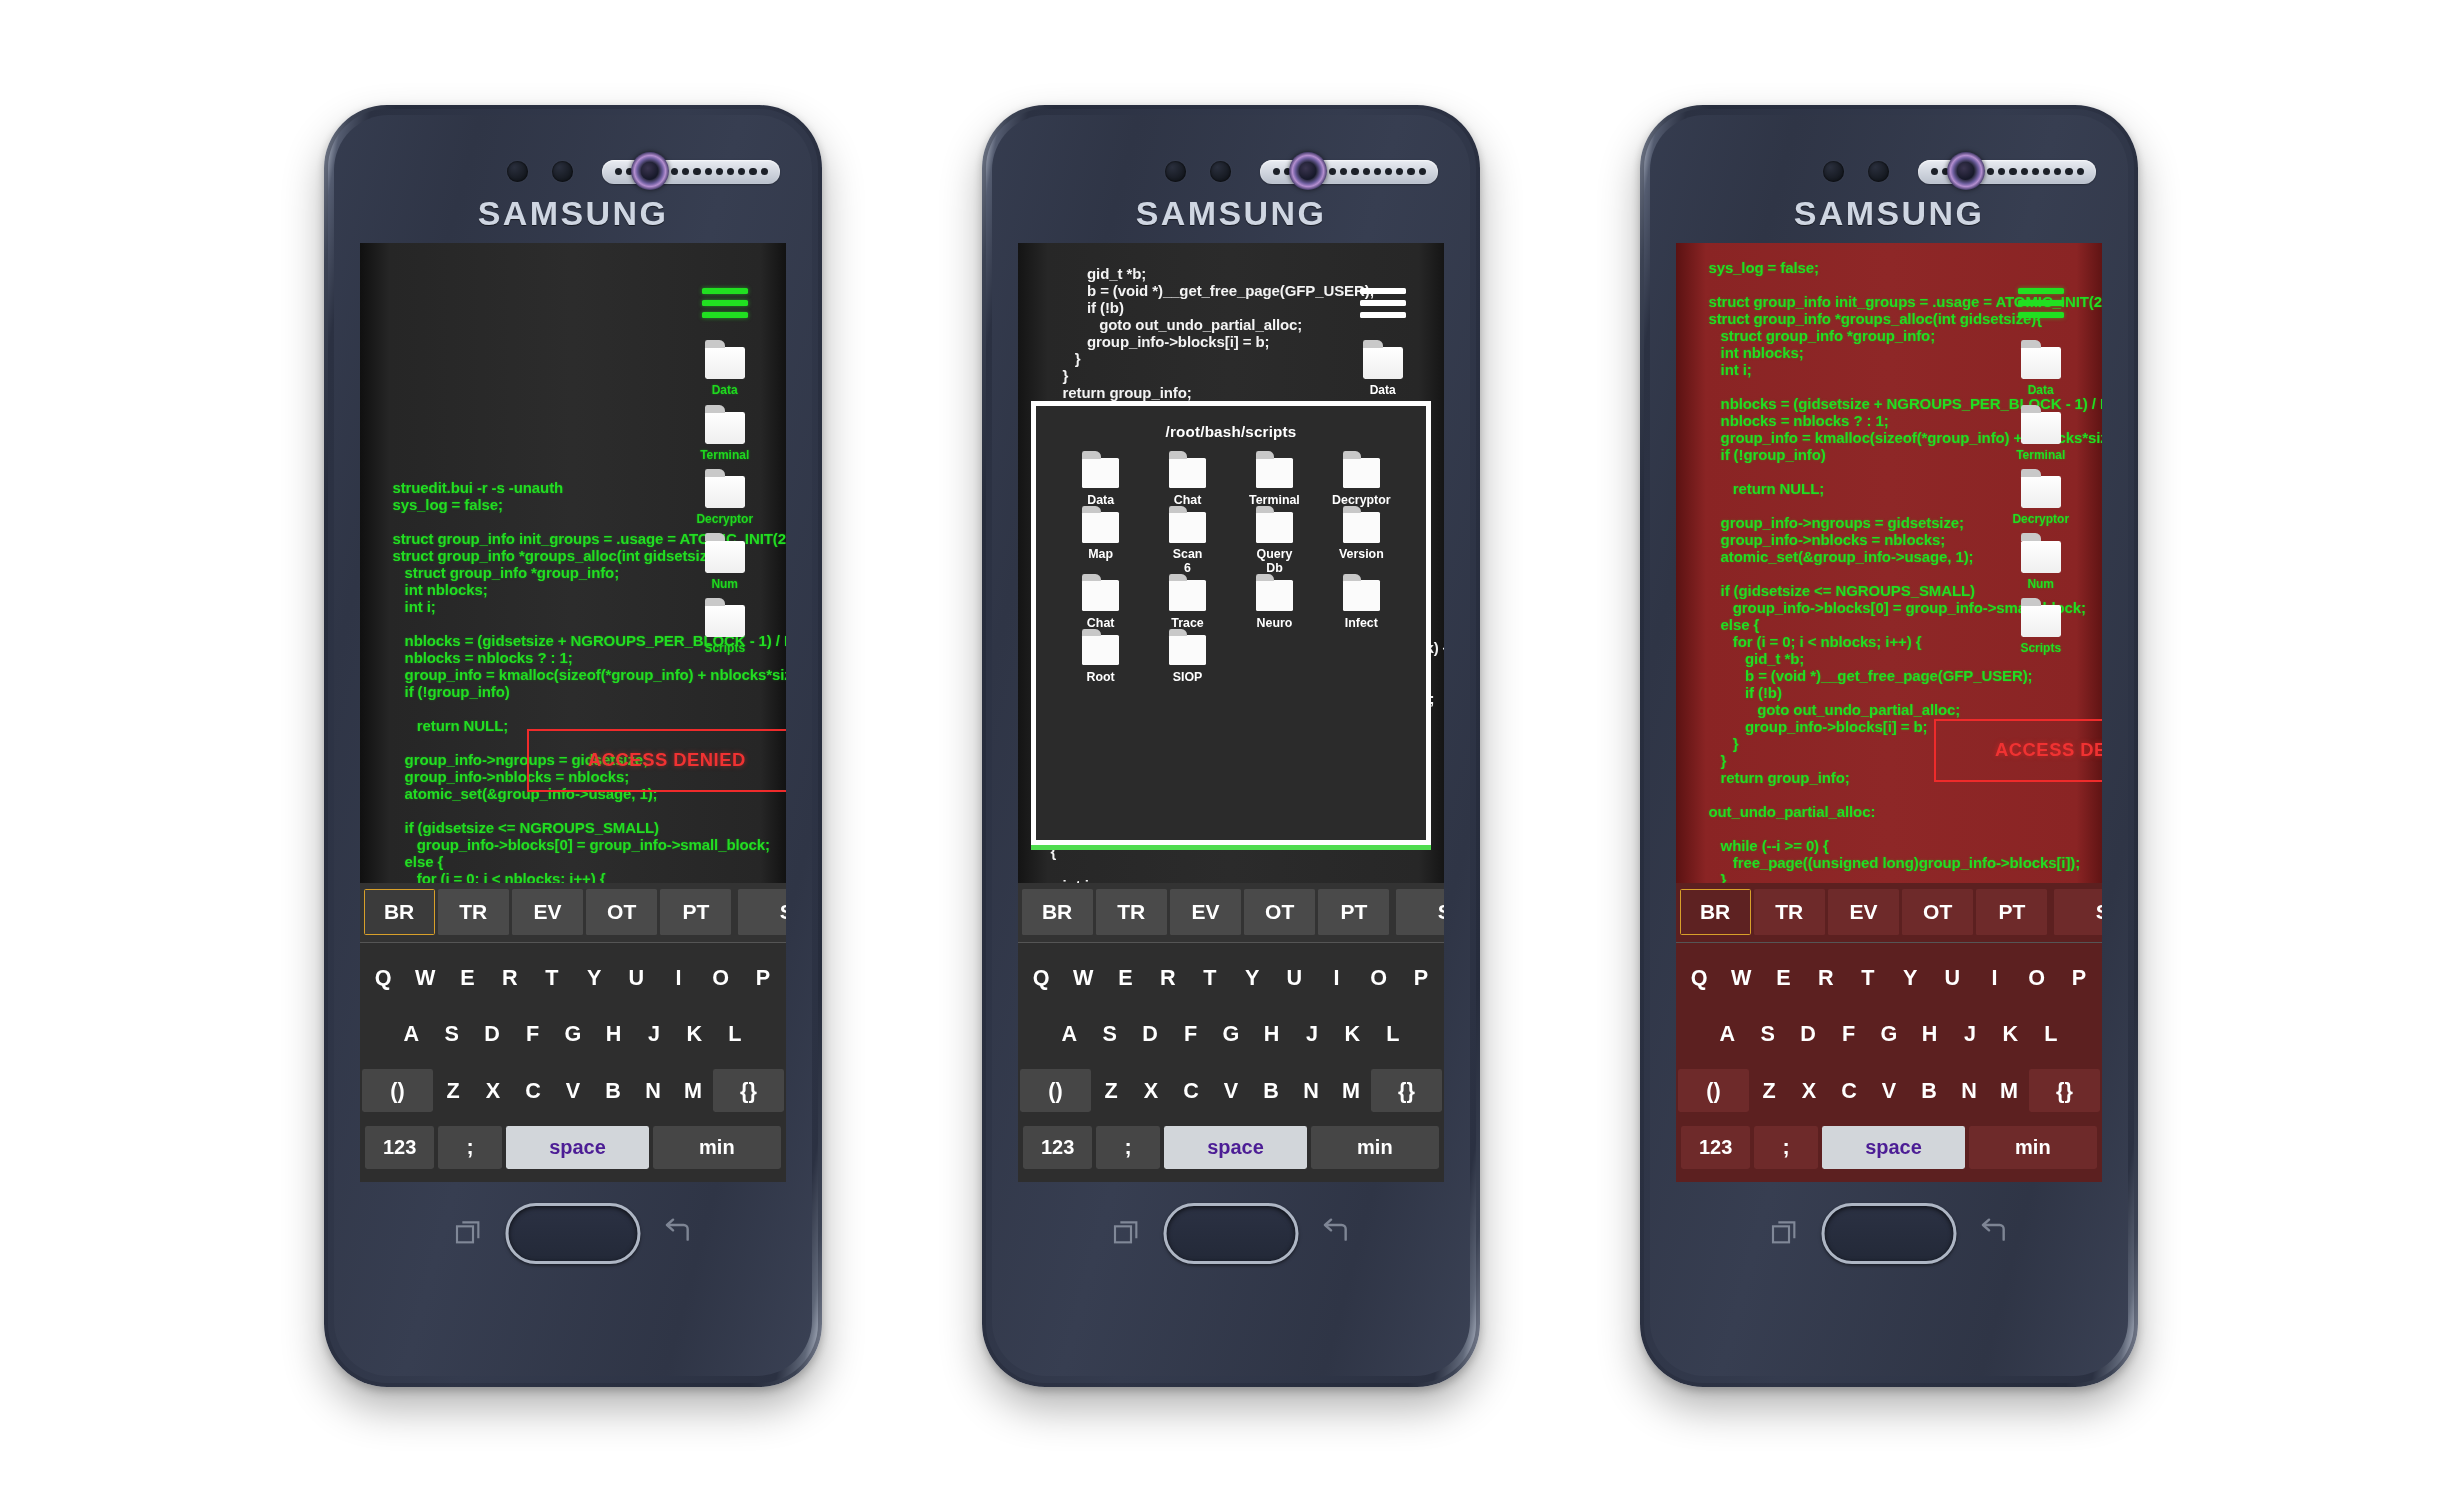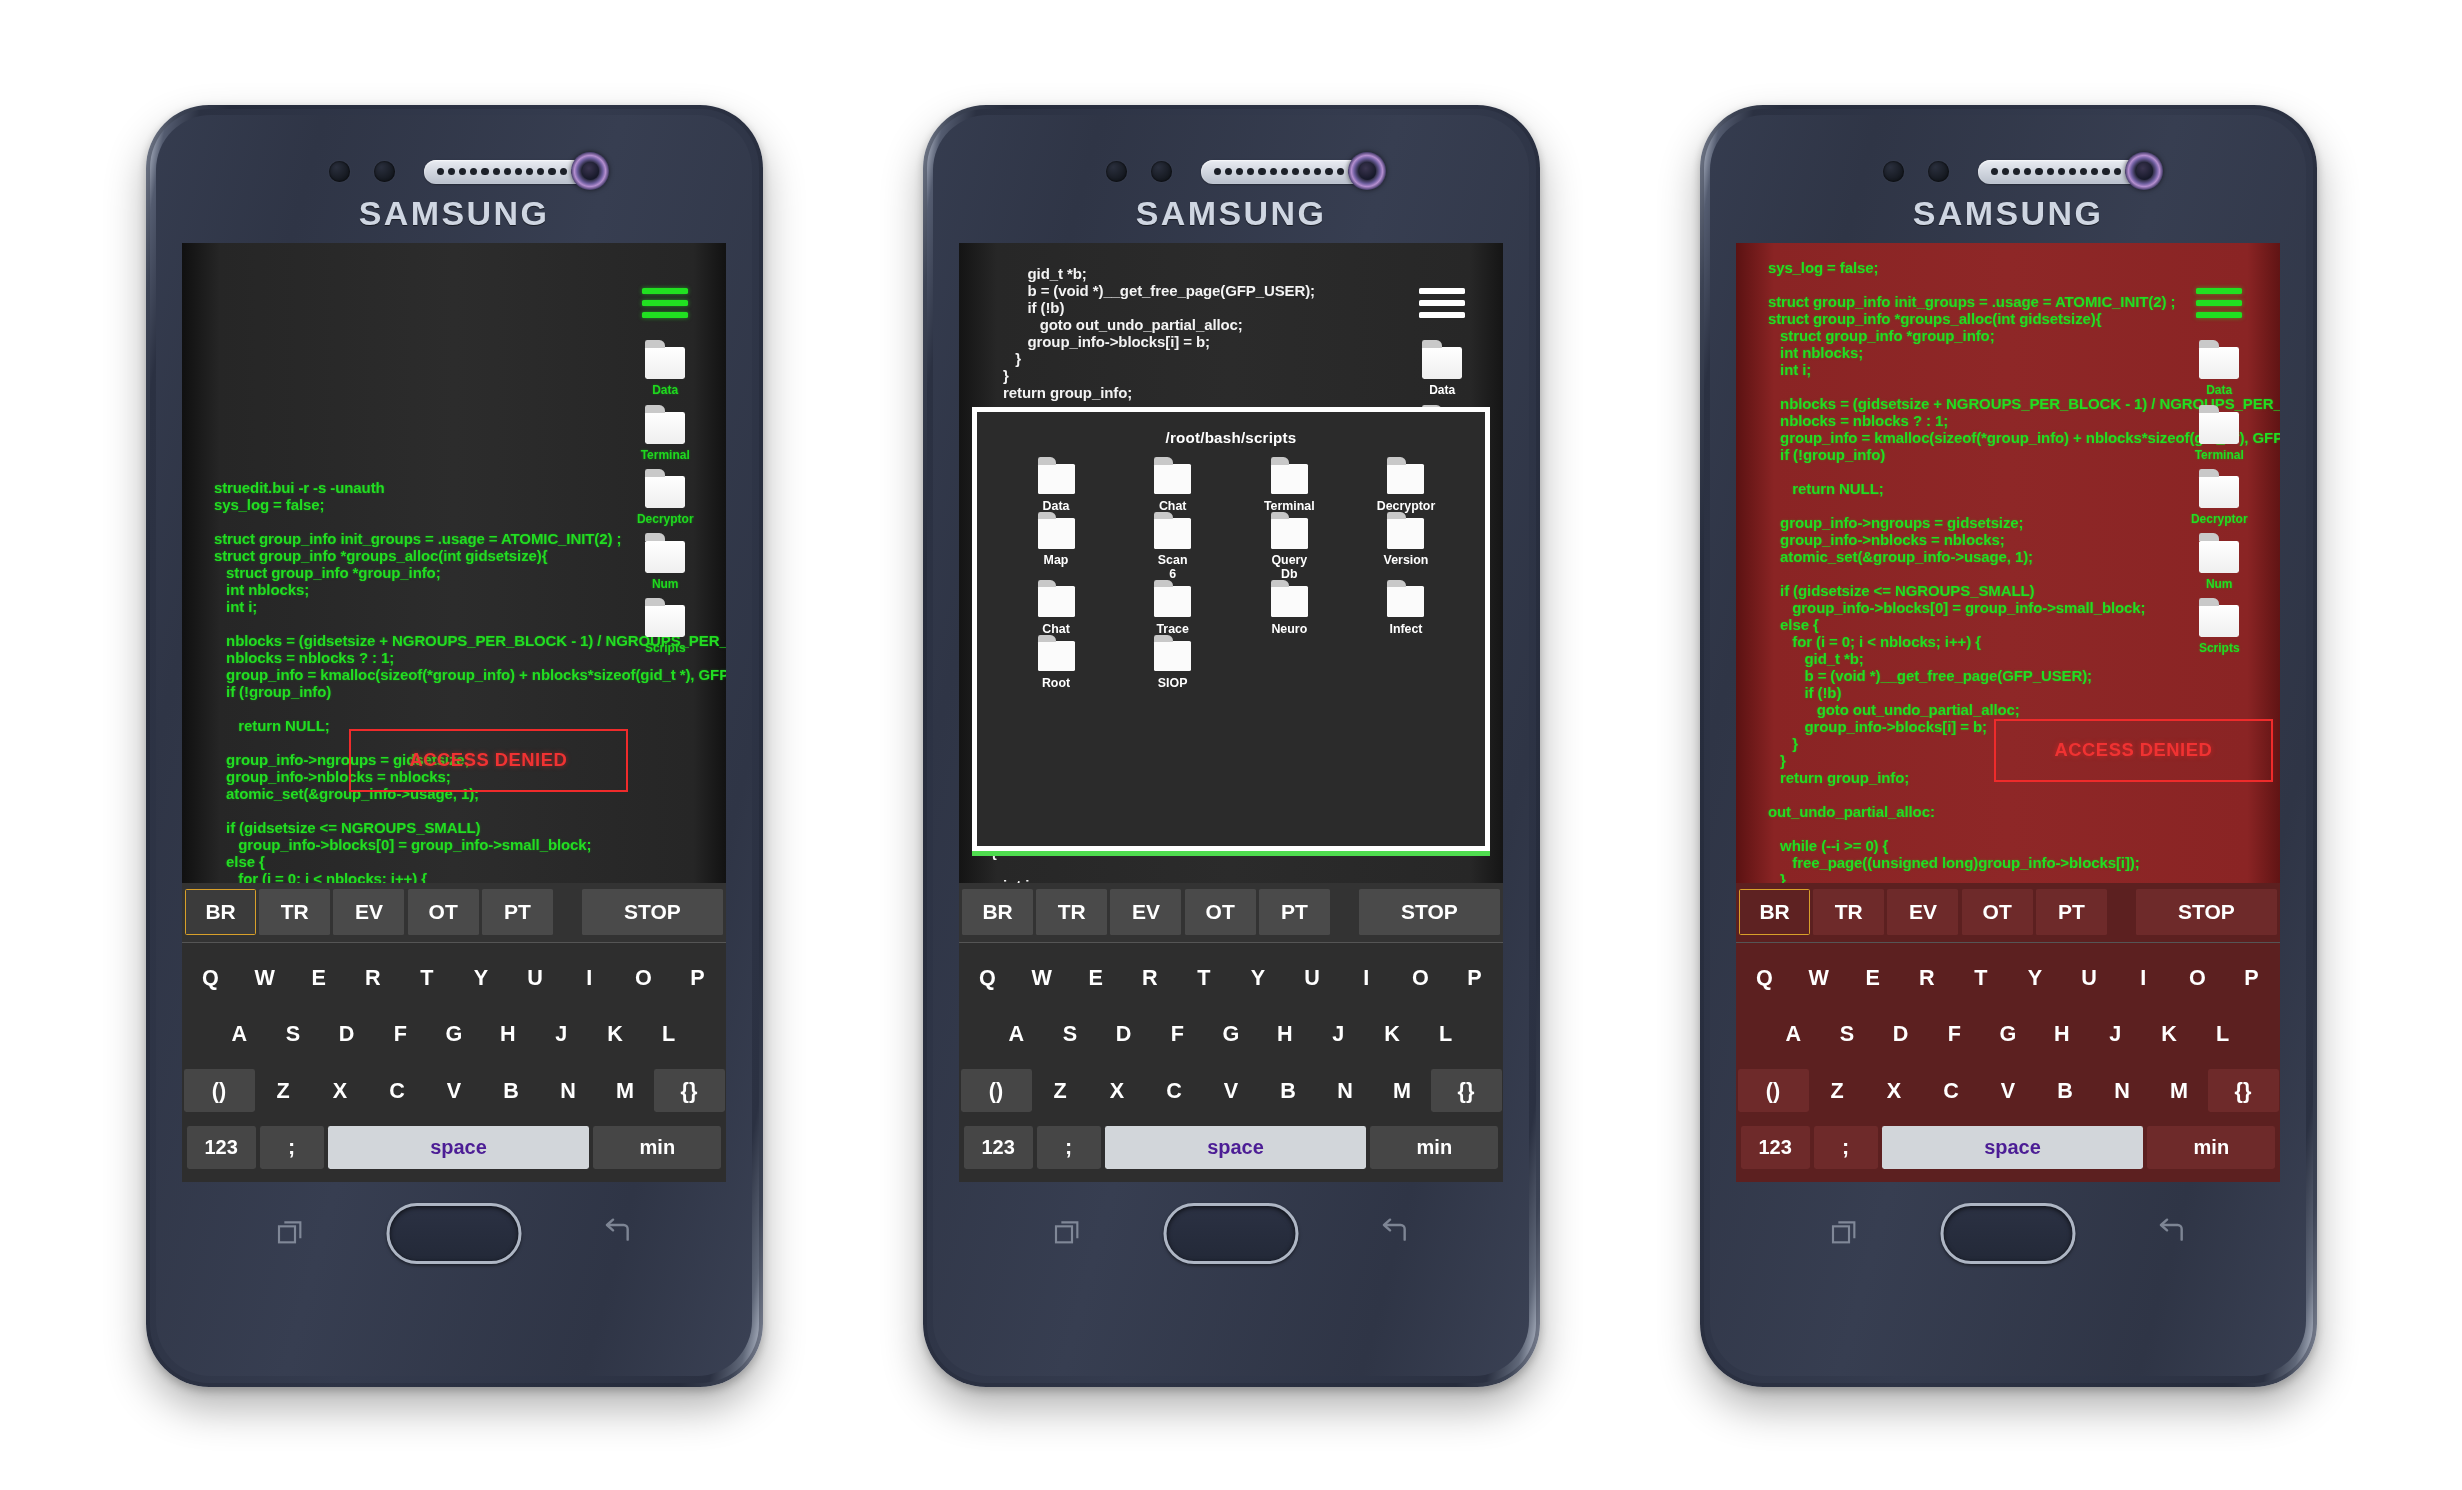--- a/index.html
+++ b/index.html
@@ -14,21 +14,21 @@
     width: 2462px; height: 1491px;
     display: flex;
     align-items: center;
     justify-content: center;
     gap: 160px;
   }
 
   
   .phone {
     position: relative;
-    width: 617px;
+    width: 498px;
     height: 1282px;
     border-radius: 63px;
     background:
       linear-gradient(100deg, #7d8494 0%, #3c4354 4%, #262c3c 10%, #2e3446 50%, #262c3c 90%, #3c4354 96%, #8a90a0 100%);
     box-shadow: 0 21px 42px rgba(0,0,0,0.30), 0 3.2px 8px rgba(0,0,0,0.22);
     padding: 4px;
   }
   .phone-inner {
     position: relative;
     width: 100%; height: 100%;
@@ -224,21 +224,21 @@
     font-weight: 700;
     font-size: 18.4px;
     letter-spacing: 0.5px;
     text-shadow: 0 0 4.8px rgba(255,40,40,.5);
   }
 
   
   .modal-wrap {
     position: absolute;
     left: 13px; right: 13px;
-    top: 164px;
+    top: 158px;
     height: 449px;
     background: #ffffff;
     padding: 4.8px;
     z-index: 6;
     border-bottom: 5.6px solid #4fdc4f;
   }
   .modal {
     width: 100%; height: 100%;
     background: #2b2b2b;
     padding: 17.6px 0 0 0;

